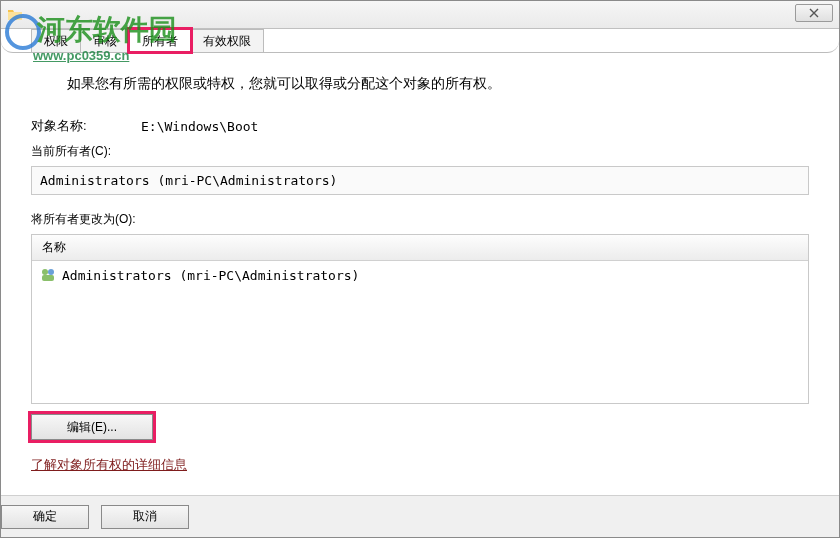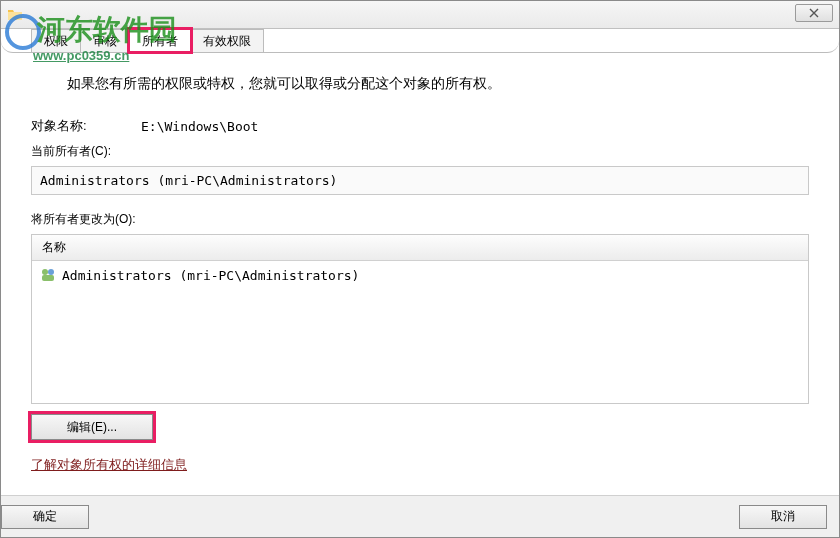--- a/index.html
+++ b/index.html
@@ -147,23 +147,23 @@
   cursor: pointer;
 }
 .footer {
   position: absolute;
   bottom: 0; left: 0; right: 0;
   height: 42px;
   background: #f0f0f0;
   border-top: 1px solid #d0d0d0;
   display: flex;
   align-items: center;
-  justify-content: space-between;
+  justify-content: flex-start;
   padding-right: 12px;
-  gap: 21px;
+  gap: 12px;
 }
 .footer button {
   width: 88px; height: 24px;
   border: 1px solid #8a8a8a;
   background: linear-gradient(#f7f7f7,#e3e3e3);
   font-size: 12px;
   cursor: default;
 }
 </style>
 </head>

